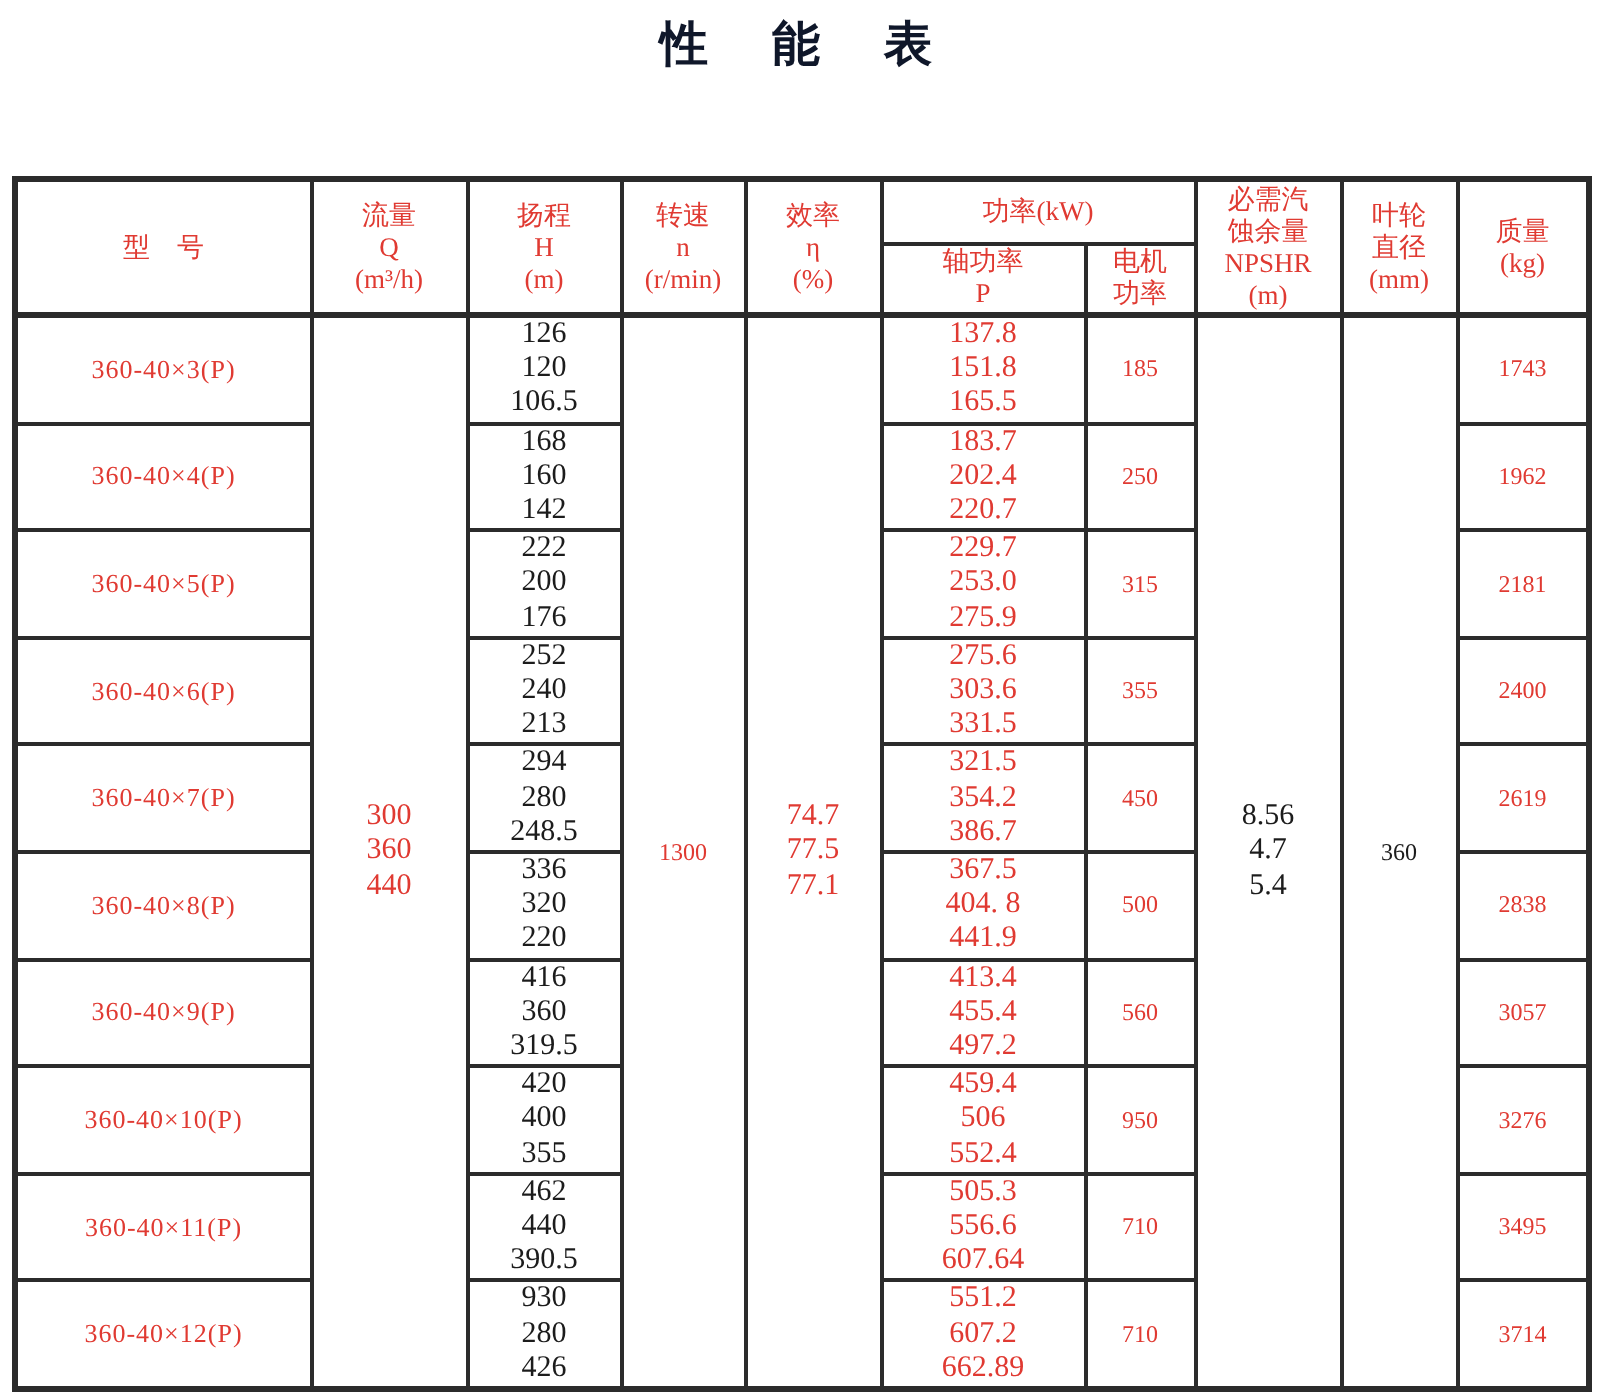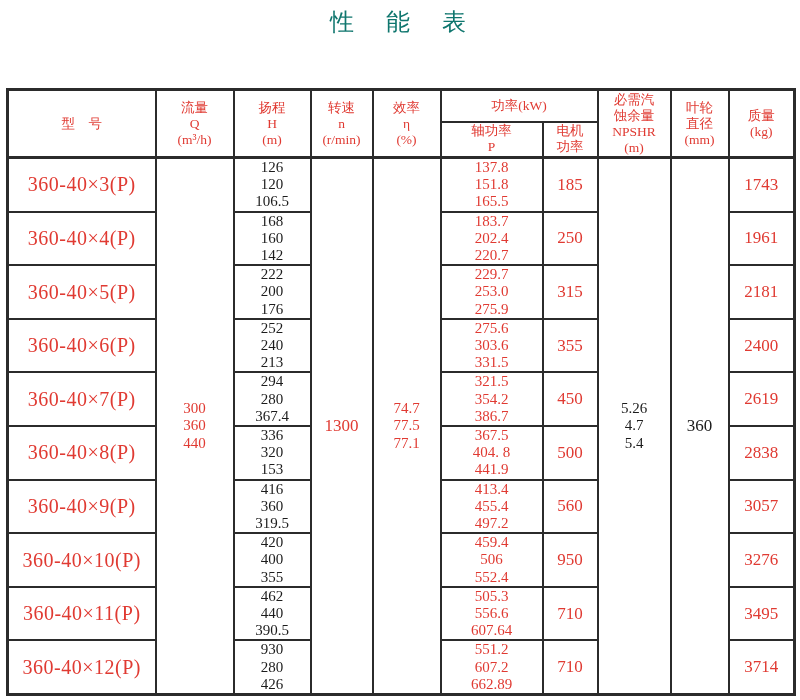--- a/index.html
+++ b/index.html
@@ -9,23 +9,23 @@
   }
   html,body{
     margin:0;padding:0;background:#ffffff;
     width:800px;height:700px;overflow:hidden;
     font-family:"Liberation Serif","DejaVu Serif",serif;
   }
   .page-title{
     text-align:center;
     margin:6px 0 0 0;
     font-size:24px;
-    font-weight:normal;
+    font-weight:bold;
     letter-spacing:4px;
-    color:#0f766e;
+    color:#0f172a;
     font-family:"Liberation Sans","DejaVu Sans",sans-serif;
   }
   table.perf{
     margin:50px 0 0 6px;
     width:787px;
     border-collapse:collapse;
     table-layout:fixed;
     border:3px solid var(--line);
   }
   .perf th,.perf td{
@@ -43,22 +43,22 @@
   .hdr{
     color:var(--red);
     font-size:13.5px;
     font-weight:normal;
     line-height:16px;
   }
   .hdr .ln{display:block;}
   .red{color:var(--red);}
   .blk{color:var(--ink);}
   .val3 .ln{display:block;font-size:15px;line-height:17.2px;}
-  .single{font-size:17px;}
-  .model{font-size:20px;letter-spacing:0.5px;}
+  .single{font-size:12px;}
+  .model{font-size:13px;letter-spacing:0.5px;}
 </style>
 </head>
 <body>
 
 <h1 class="page-title">性　能　表</h1>
 
 <table class="perf">
   <colgroup>
     <col style="width:148px">
       <col style="width:78px">
@@ -145,41 +145,41 @@
         <span class="ln">77.5</span>
         <span class="ln">77.1</span>
       </td>
       <td class="val3 red">
         <span class="ln">137.8</span>
         <span class="ln">151.8</span>
         <span class="ln">165.5</span>
       </td>
       <td class="single red">185</td>
       <td class="val3 blk" rowspan="10">
-        <span class="ln">5.26</span>
+        <span class="ln">8.56</span>
         <span class="ln">4.7</span>
         <span class="ln">5.4</span>
       </td>
       <td class="single blk" rowspan="10">360</td>
       <td class="single red">1743</td>
     </tr>
     <tr>
       <td class="model red">360-40×4(P)</td>
       <td class="val3 blk">
         <span class="ln">168</span>
         <span class="ln">160</span>
         <span class="ln">142</span>
       </td>
       <td class="val3 red">
         <span class="ln">183.7</span>
         <span class="ln">202.4</span>
         <span class="ln">220.7</span>
       </td>
       <td class="single red">250</td>
-      <td class="single red">1961</td>
+      <td class="single red">1962</td>
     </tr>
     <tr>
       <td class="model red">360-40×5(P)</td>
       <td class="val3 blk">
         <span class="ln">222</span>
         <span class="ln">200</span>
         <span class="ln">176</span>
       </td>
       <td class="val3 red">
         <span class="ln">229.7</span>
@@ -202,36 +202,36 @@
         <span class="ln">331.5</span>
       </td>
       <td class="single red">355</td>
       <td class="single red">2400</td>
     </tr>
     <tr>
       <td class="model red">360-40×7(P)</td>
       <td class="val3 blk">
         <span class="ln">294</span>
         <span class="ln">280</span>
-        <span class="ln">367.4</span>
+        <span class="ln">248.5</span>
       </td>
       <td class="val3 red">
         <span class="ln">321.5</span>
         <span class="ln">354.2</span>
         <span class="ln">386.7</span>
       </td>
       <td class="single red">450</td>
       <td class="single red">2619</td>
     </tr>
     <tr>
       <td class="model red">360-40×8(P)</td>
       <td class="val3 blk">
         <span class="ln">336</span>
         <span class="ln">320</span>
-        <span class="ln">153</span>
+        <span class="ln">220</span>
       </td>
       <td class="val3 red">
         <span class="ln">367.5</span>
         <span class="ln">404. 8</span>
         <span class="ln">441.9</span>
       </td>
       <td class="single red">500</td>
       <td class="single red">2838</td>
     </tr>
     <tr>

